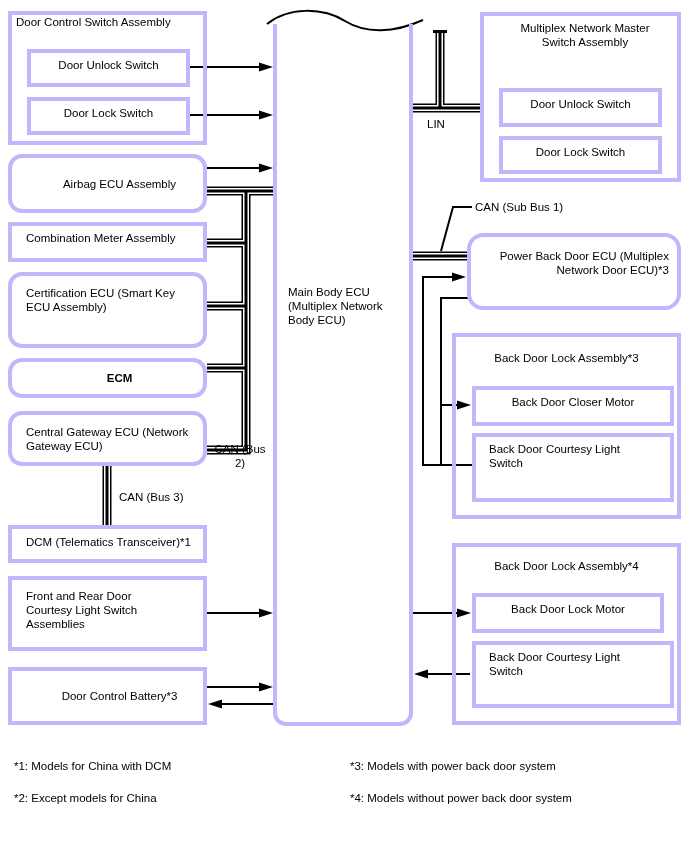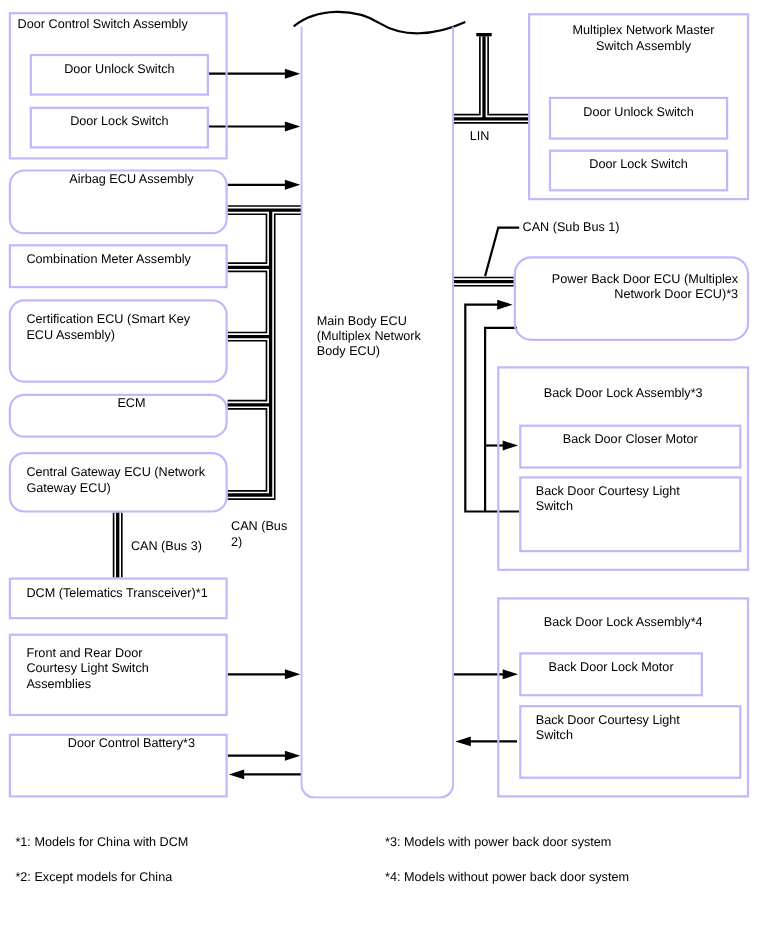--- a/index.html
+++ b/index.html
@@ -1,24 +1,24 @@
 <!DOCTYPE html>
 <html><head>
 <meta charset="utf-8">
 <style>
   html,body{margin:0;padding:0;background:#fff;}
   #canvas{position:relative;width:688px;height:852px;background:#fff;overflow:hidden;
           font-family:"Liberation Sans", sans-serif;font-size:11.5px;line-height:14px;color:#000;}
   svg.overlay{position:absolute;left:0;top:0;z-index:0;pointer-events:none;}
-  .box{position:absolute;border:2px solid #c4b5fd;box-sizing:border-box;background:transparent;z-index:1;}
+  .box{position:absolute;border:4px solid #c4b5fd;box-sizing:border-box;background:transparent;z-index:1;}
   .round{border-radius:14px;}
   .label{position:absolute;z-index:2;background:transparent;}
   .tc{text-align:center;}
   .padded{padding:5px 8px 0 14px;}
-  .ctr{display:flex;justify-content:center;text-align:center;padding-left:24px;}
+  .ctr{display:flex;align-items:center;justify-content:center;text-align:center;padding-left:24px;}
   .topctr{text-align:center;padding-top:5px;}
 </style>
 </head>
 <body>
 
 <div id="canvas">
 
   <svg class="overlay" width="688" height="852" viewBox="0 0 688 852">
 
     <g stroke="#000" stroke-width="9" fill="none" stroke-linejoin="miter">
@@ -102,21 +102,21 @@
   </div>
 
   <div class="box padded" style="left:8px;top:222px;width:199px;height:40px;">
     <span>Combination Meter Assembly</span>
   </div>
 
   <div class="box round padded" style="left:8px;top:272px;width:199px;height:76px;padding-top:10px;">
     <span>Certification ECU (Smart Key ECU Assembly)</span>
   </div>
 
-  <div class="box round ctr" style="left:8px;top:358px;width:199px;height:40px;">
+  <div class="box round ctr" style="left:8px;top:358px;width:199px;height:40px;font-weight:bold;">
     <span>ECM</span>
   </div>
 
   <div class="box round padded" style="left:8px;top:411px;width:199px;height:55px;padding-top:10px;">
     <span>Central Gateway ECU (Network Gateway ECU)</span>
   </div>
 
   <div class="box padded" style="left:8px;top:525px;width:199px;height:38px;padding-top:6px;">
     <span>DCM (Telematics Transceiver)*1</span>
   </div>
@@ -150,30 +150,30 @@
   <div class="label tc" style="left:452px;top:351px;width:229px;">Back Door Lock Assembly*3</div>
   <div class="box topctr" style="left:472px;top:386px;width:202px;height:40px;">
     <span>Back Door Closer Motor</span>
   </div>
   <div class="box padded" style="left:472px;top:433px;width:202px;height:69px;padding-left:13px;">
     <span style="display:inline-block;width:150px;">Back Door Courtesy Light Switch</span>
   </div>
 
   <div class="box" style="left:452px;top:543px;width:229px;height:182px;"></div>
   <div class="label tc" style="left:452px;top:559px;width:229px;">Back Door Lock Assembly*4</div>
-  <div class="box topctr" style="left:472px;top:593px;width:167px;height:40px;">
+  <div class="box topctr" style="left:472px;top:593px;width:192px;height:40px;">
     <span>Back Door Lock Motor</span>
   </div>
   <div class="box padded" style="left:472px;top:641px;width:202px;height:67px;padding-left:13px;">
     <span style="display:inline-block;width:150px;">Back Door Courtesy Light Switch</span>
   </div>
 
   <div class="label" style="left:427px;top:117px;">LIN</div>
   <div class="label" style="left:475px;top:200px;">CAN (Sub Bus 1)</div>
-  <div class="label" style="left:210px;top:472px;width:60px;">CAN (Bus 2)</div>
+  <div class="label" style="left:210px;top:442px;width:60px;text-align:center;">CAN (Bus 2)</div>
   <div class="label" style="left:119px;top:490px;">CAN (Bus 3)</div>
 
   <div class="label" style="left:14px;top:759px;">*1: Models for China with DCM</div>
   <div class="label" style="left:14px;top:791px;">*2: Except models for China</div>
   <div class="label" style="left:350px;top:759px;">*3: Models with power back door system</div>
   <div class="label" style="left:350px;top:791px;">*4: Models without power back door system</div>
 
 </div>
 
 </body></html>

